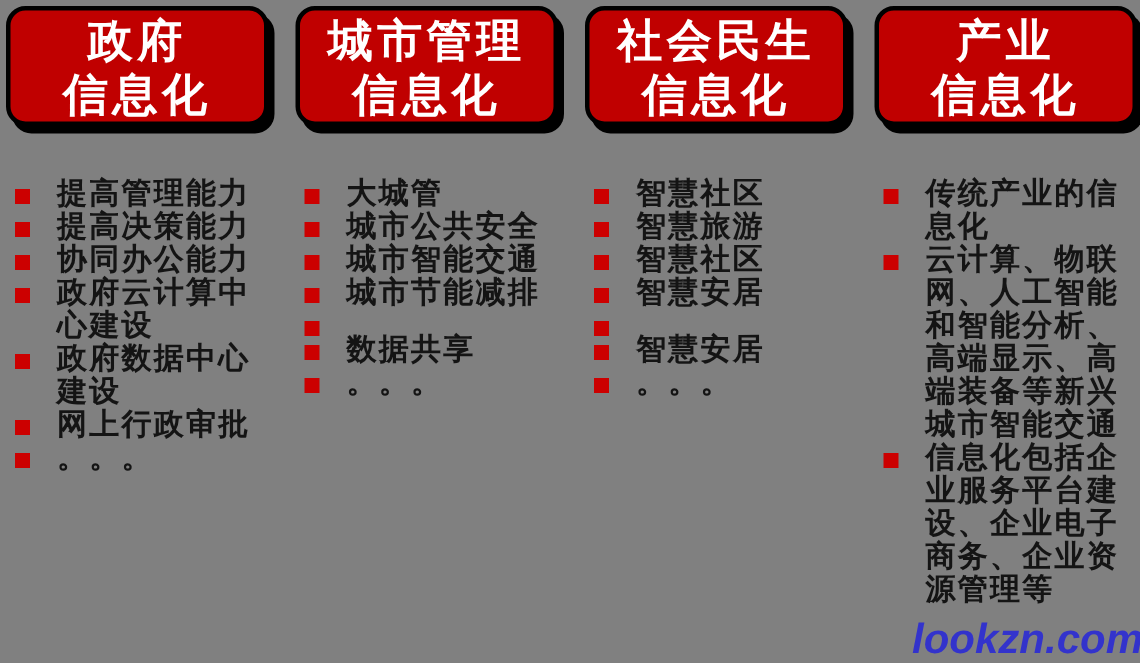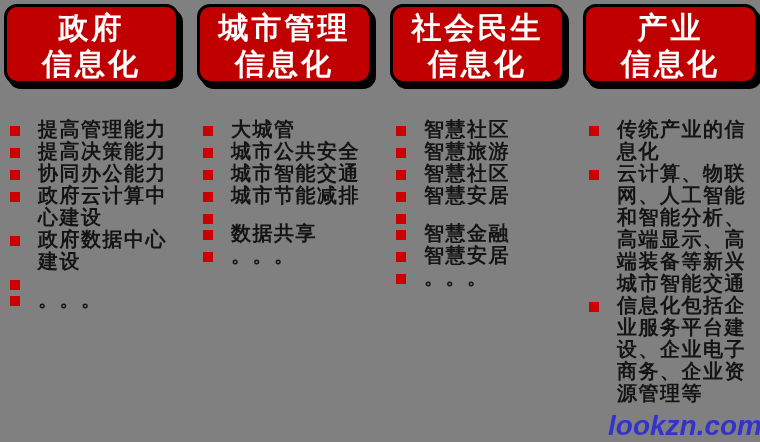--- a/index.html
+++ b/index.html
@@ -87,20 +87,21 @@
         <span class="txt">政府云计算中
 心建设</span>
       </div>
         <div class="item">
         <span class="sq"></span>
         <span class="txt">政府数据中心
 建设</span>
       </div>
         <div class="item">
         <span class="sq"></span>
+        <span class="txt">网上行政审批</span>
       </div>
         <div class="item">
         <span class="sq"></span>
         <span class="txt">。。。</span>
       </div>
       </div>
   </div>
 
   <div class="col">
     <div class="hdr">城市管理
@@ -153,24 +154,20 @@
         <div class="item">
         <span class="sq"></span>
         <span class="txt">智慧社区</span>
       </div>
         <div class="item">
         <span class="sq"></span>
         <span class="txt">智慧安居</span>
       </div>
         <div class="item">
         <span class="sq"></span>
-      </div>
-        <div class="item">
-        <span class="sq"></span>
-        <span class="txt">智慧金融</span>
       </div>
         <div class="item">
         <span class="sq"></span>
         <span class="txt">智慧安居</span>
       </div>
         <div class="item">
         <span class="sq"></span>
         <span class="txt">。。。</span>
       </div>
       </div>

